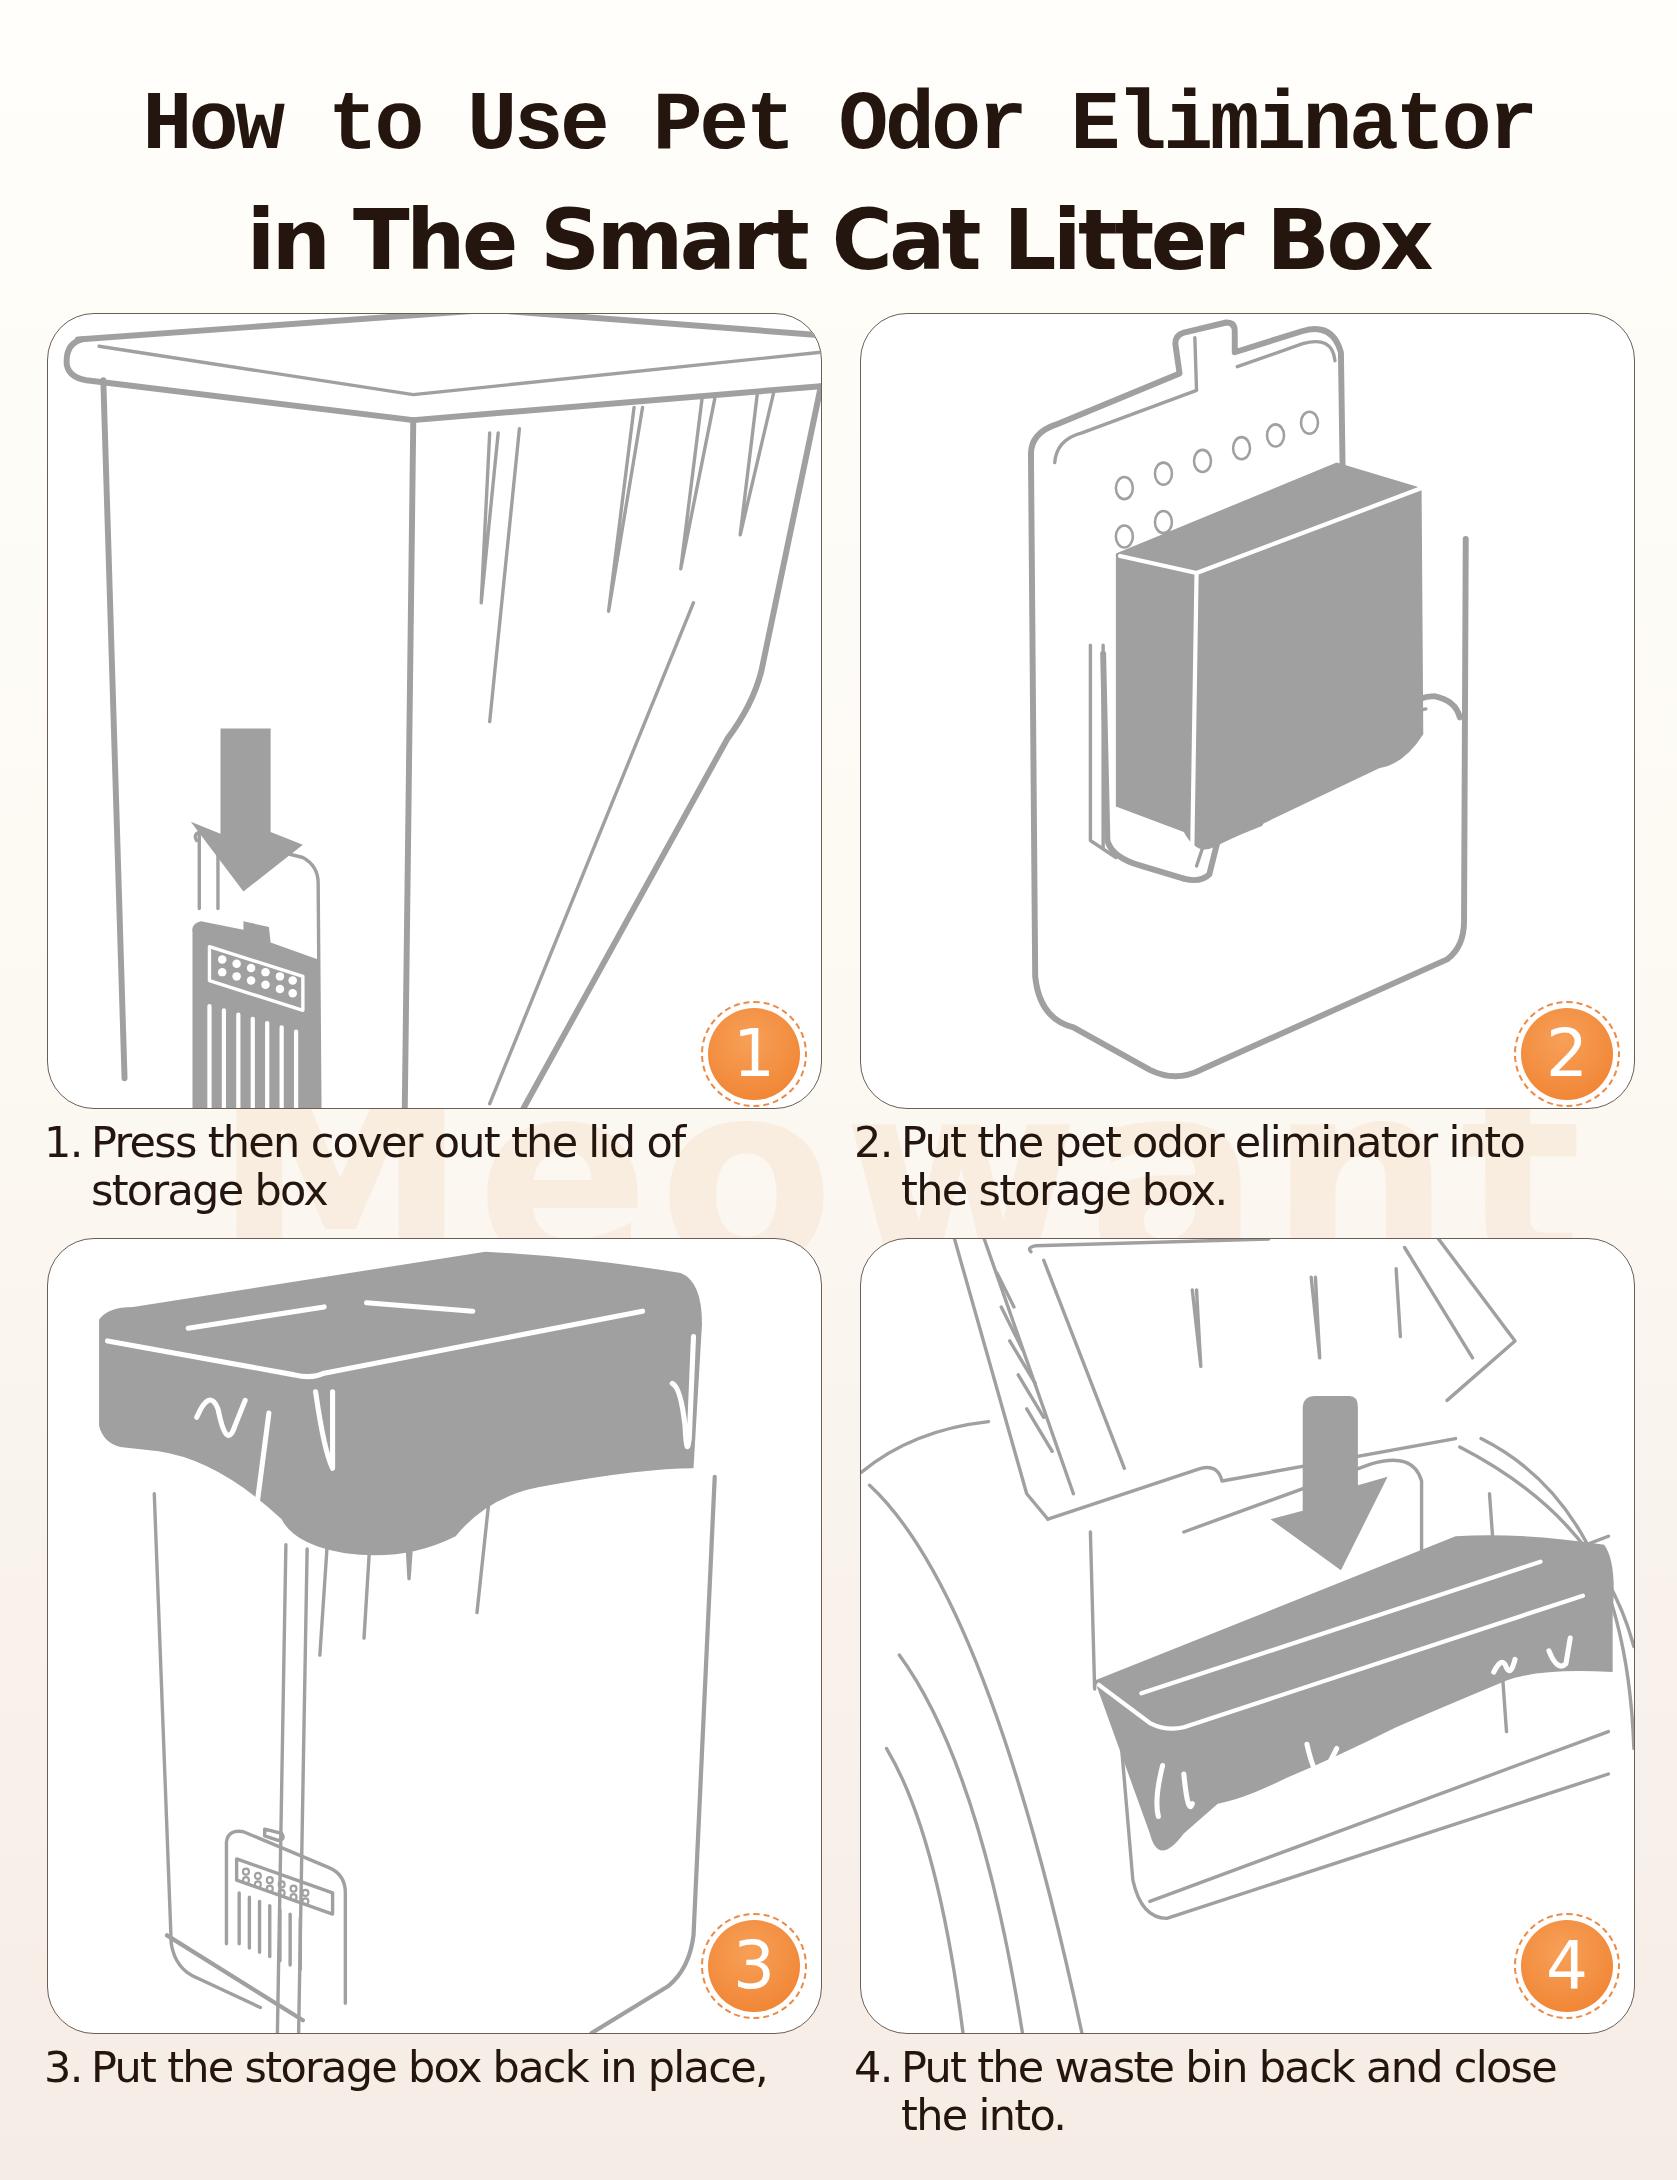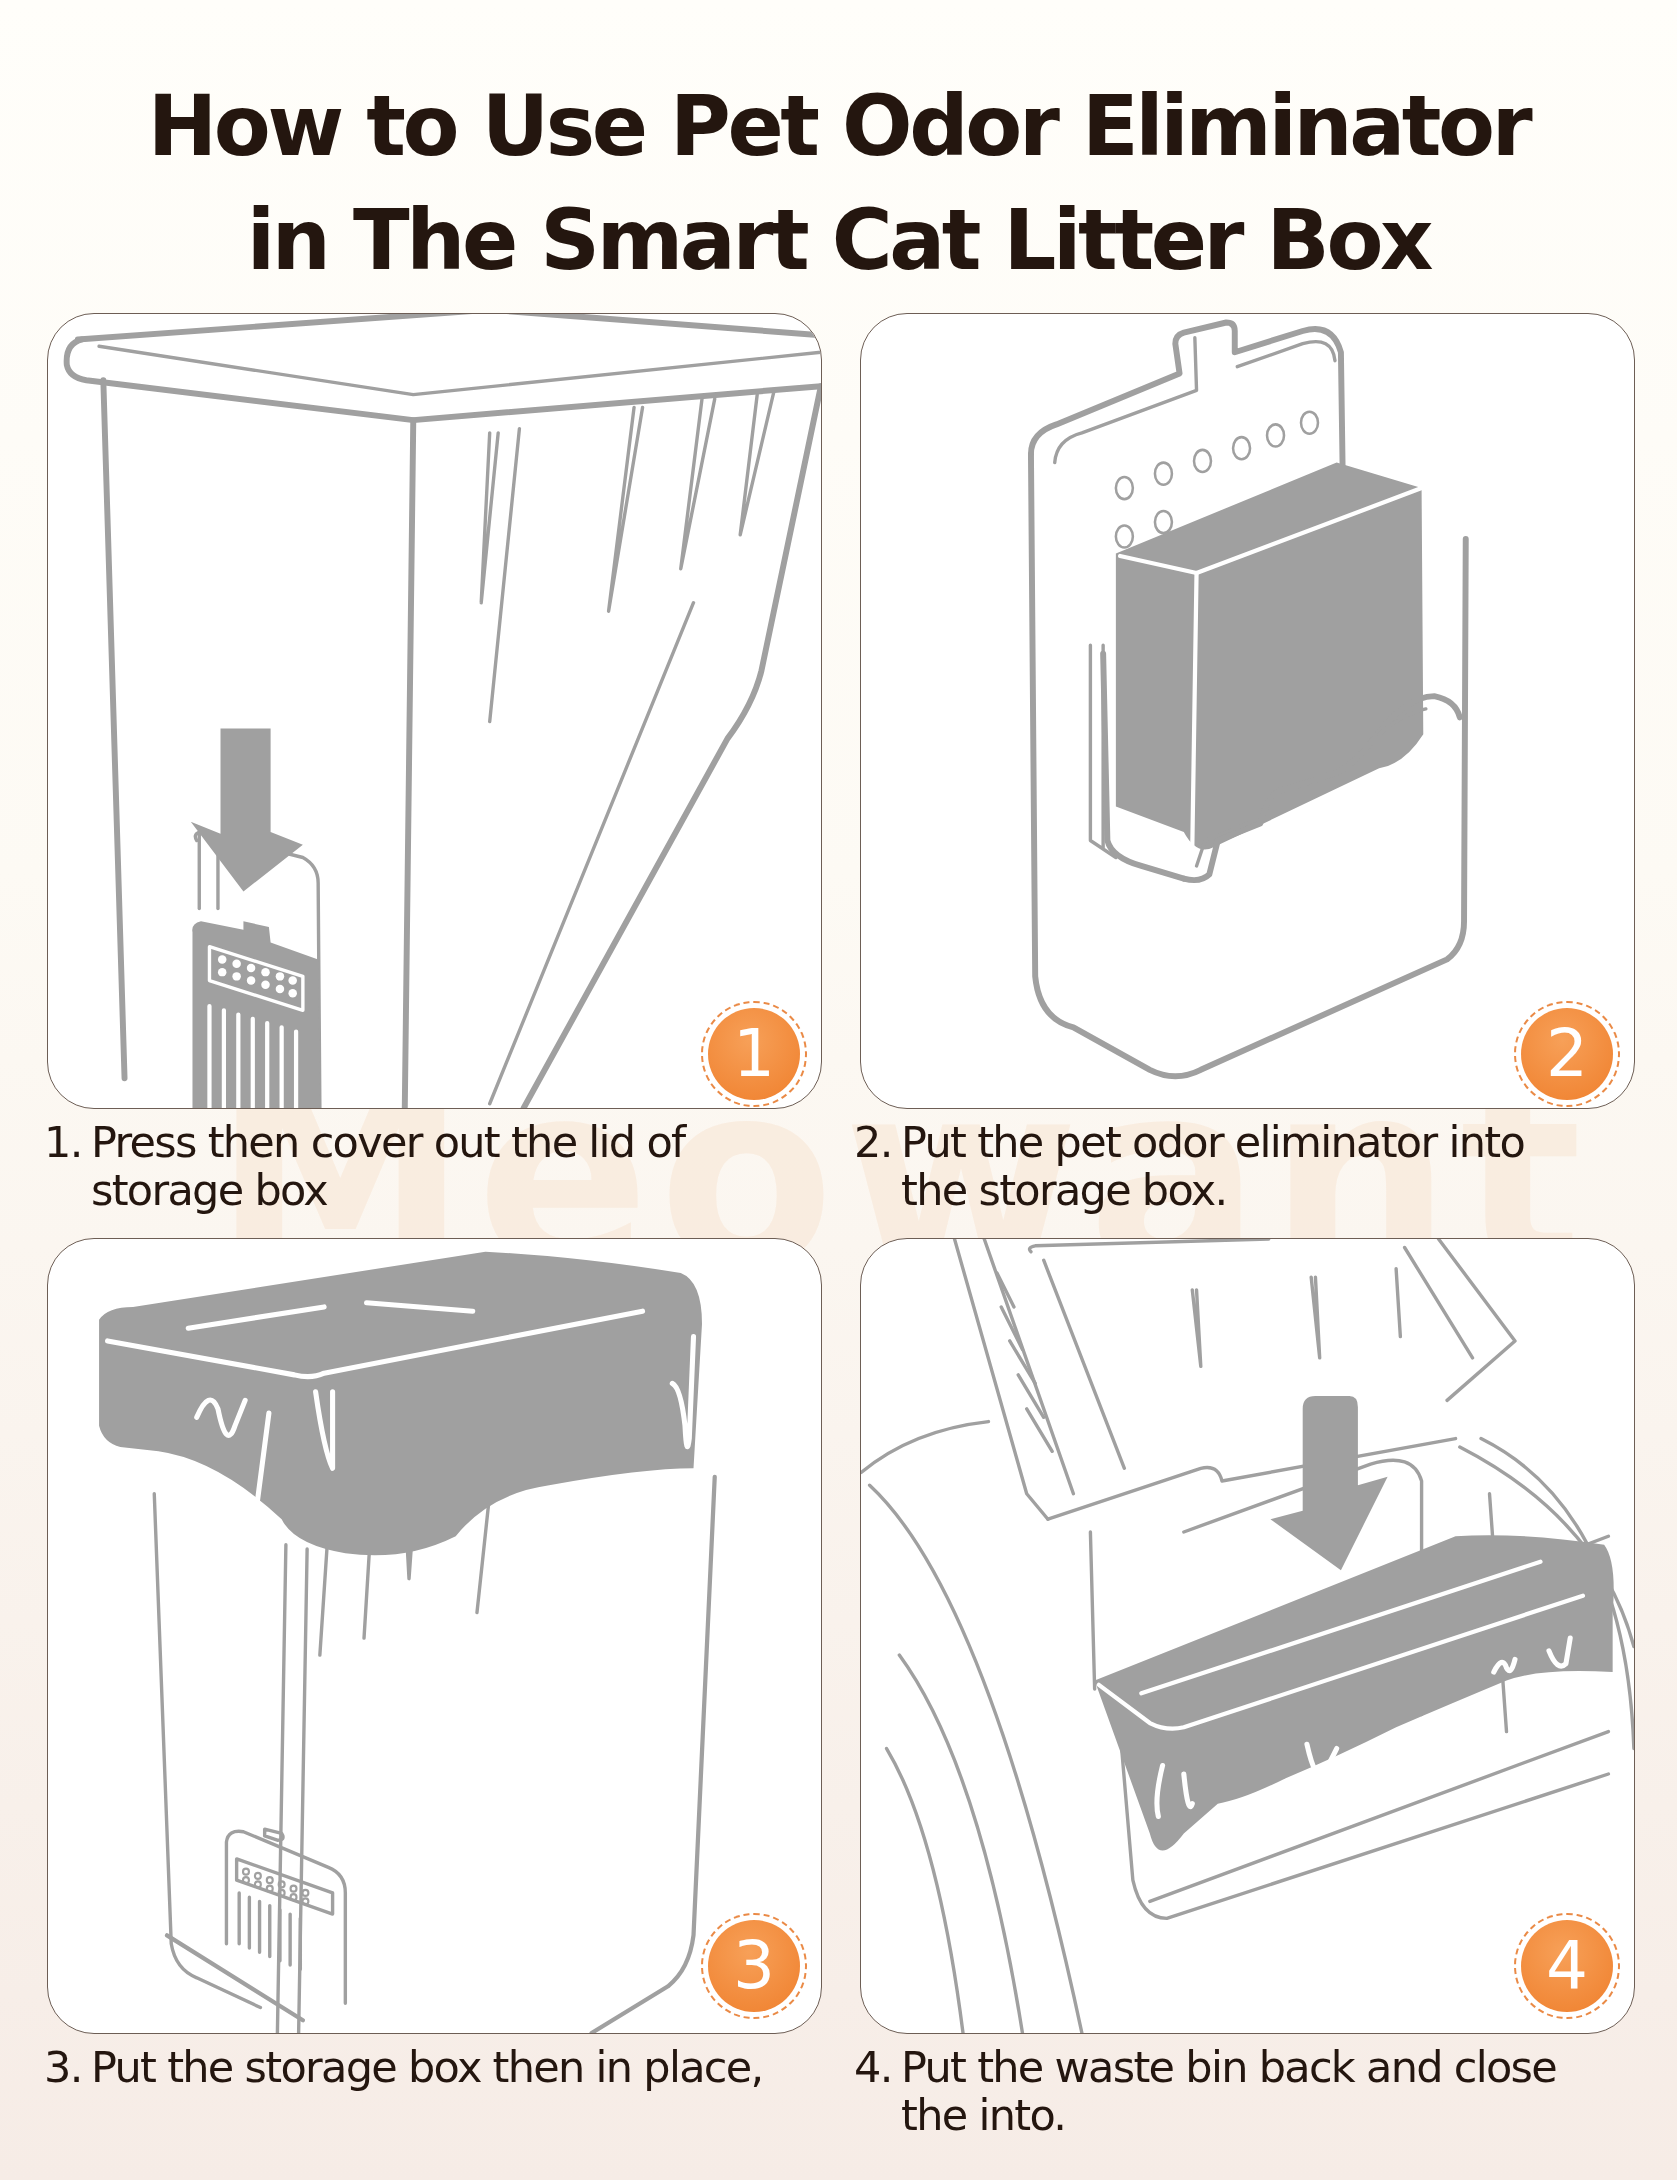--- a/index.html
+++ b/index.html
@@ -6,21 +6,21 @@
   body {
     width: 1677px; height: 2181px; position: relative; overflow: hidden;
     background: linear-gradient(180deg, #fffefa 0%, #fdfaf4 40%, #f6ece6 100%);
     font-family: "DejaVu Sans", sans-serif;
   }
   .title {
     position: absolute; left: 0; width: 1677px; text-align: center;
     color: #24160f; font-weight: bold; font-size: 83px; letter-spacing: -3.4px;
     line-height: 1; font-family: "DejaVu Sans", sans-serif;
   }
-  #title1 { top: 85px; }
+  #title1 { top: 85px; font-family: Liberation Mono, monospace; }
   #title2 { top: 199px; }
   .watermark {
     position: absolute; left: 213px; top: 1048px; width: 1278px; text-align: center;
     font-size: 256px; font-weight: bold; color: #f8e5d3; opacity: .55;
     letter-spacing: 8.5px; font-family: "DejaVu Sans", sans-serif; line-height: 1;
   }
   .panel {
     position: absolute; width: 775px; height: 796px; background: #fff;
     border: 1.7px solid #6d5e55; border-radius: 47px; overflow: hidden; box-sizing: border-box;
   }
@@ -228,20 +228,20 @@
     <path class="wl" d="M355 620 Q 345 660 350 680 M380 630 Q 385 680 390 665"></path>
     <path class="wl" d="M525 595 Q 535 640 545 630 L 560 600"></path>
     <path class="wl" d="M745 510 Q 755 490 760 505 Q 765 515 770 495"></path>
     <path class="wl" d="M810 485 Q 820 510 830 500 L 835 470"></path>
   </svg>
   <div class="badge" style="left:660px; top:681px;">4</div>
 </div>
 
 <div id="c3" class="caption">
   <span class="num">3.</span>
-  <span class="txt">Put the storage box then in place,</span>
+  <span class="txt">Put the storage box back in place,</span>
 </div>
 <div id="c4" class="caption">
   <span class="num">4.</span>
   <span class="txt">Put the waste bin back and close</span>
   <span class="txt">the into.</span>
 </div>
 
 
 </body></html>

